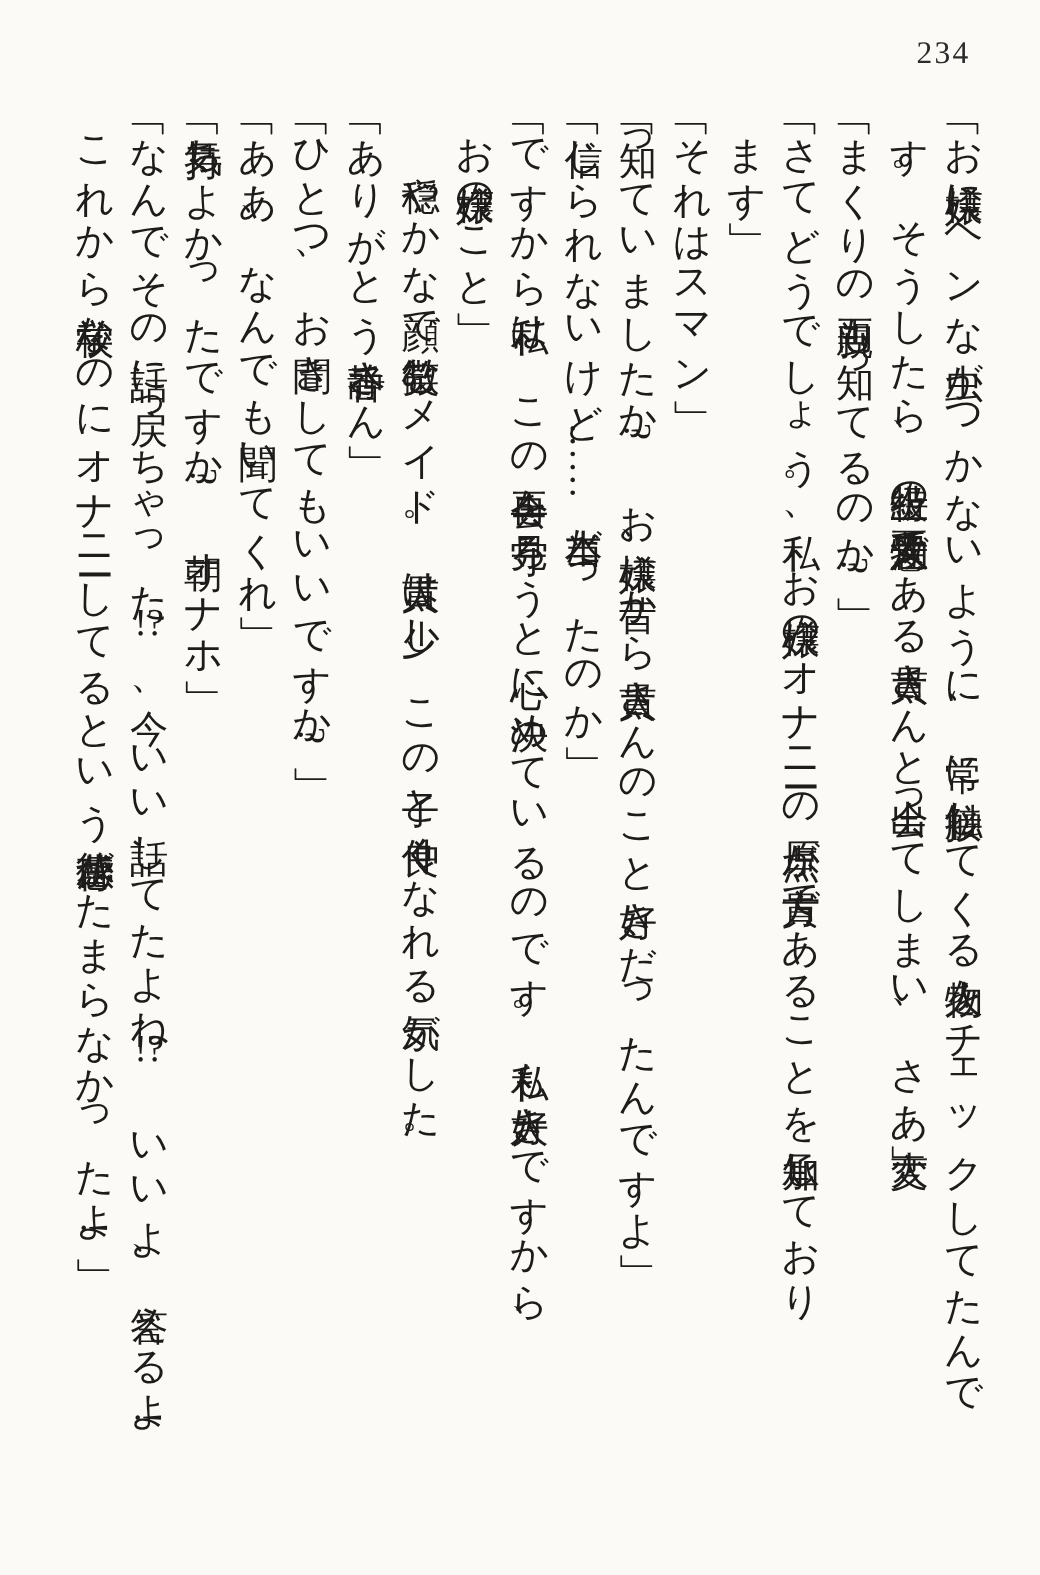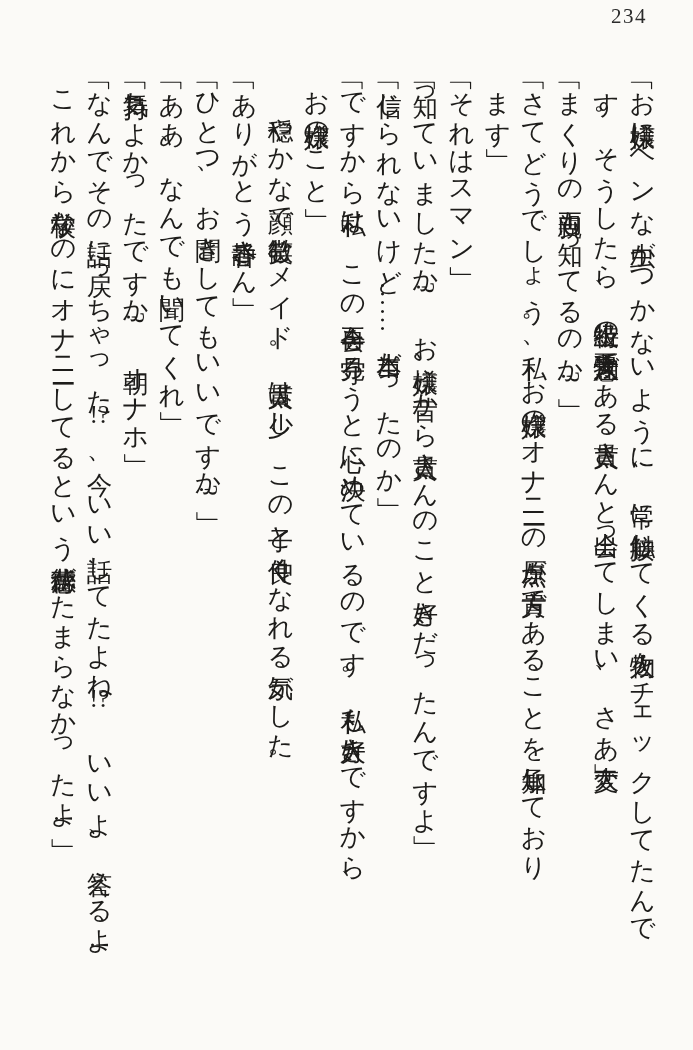--- a/index.html
+++ b/index.html
@@ -10,21 +10,21 @@
   .page {
     position: relative;
     width: 693px;
     height: 1050px;
     background: #fbfaf7;
     overflow: hidden;
     font-family: "Liberation Serif", "DejaVu Serif", serif;
   }
   .page-number {
     position: absolute;
-    top: 4px;
+    top: 23px;
     right: 46px;
     font-size: 21px;
     letter-spacing: 1.5px;
     color: #2b2b2b;
     font-family: "Liberation Serif", "DejaVu Serif", serif;
   }
   .text-block {
     position: absolute;
     top: 74px;
     right: 33px;

